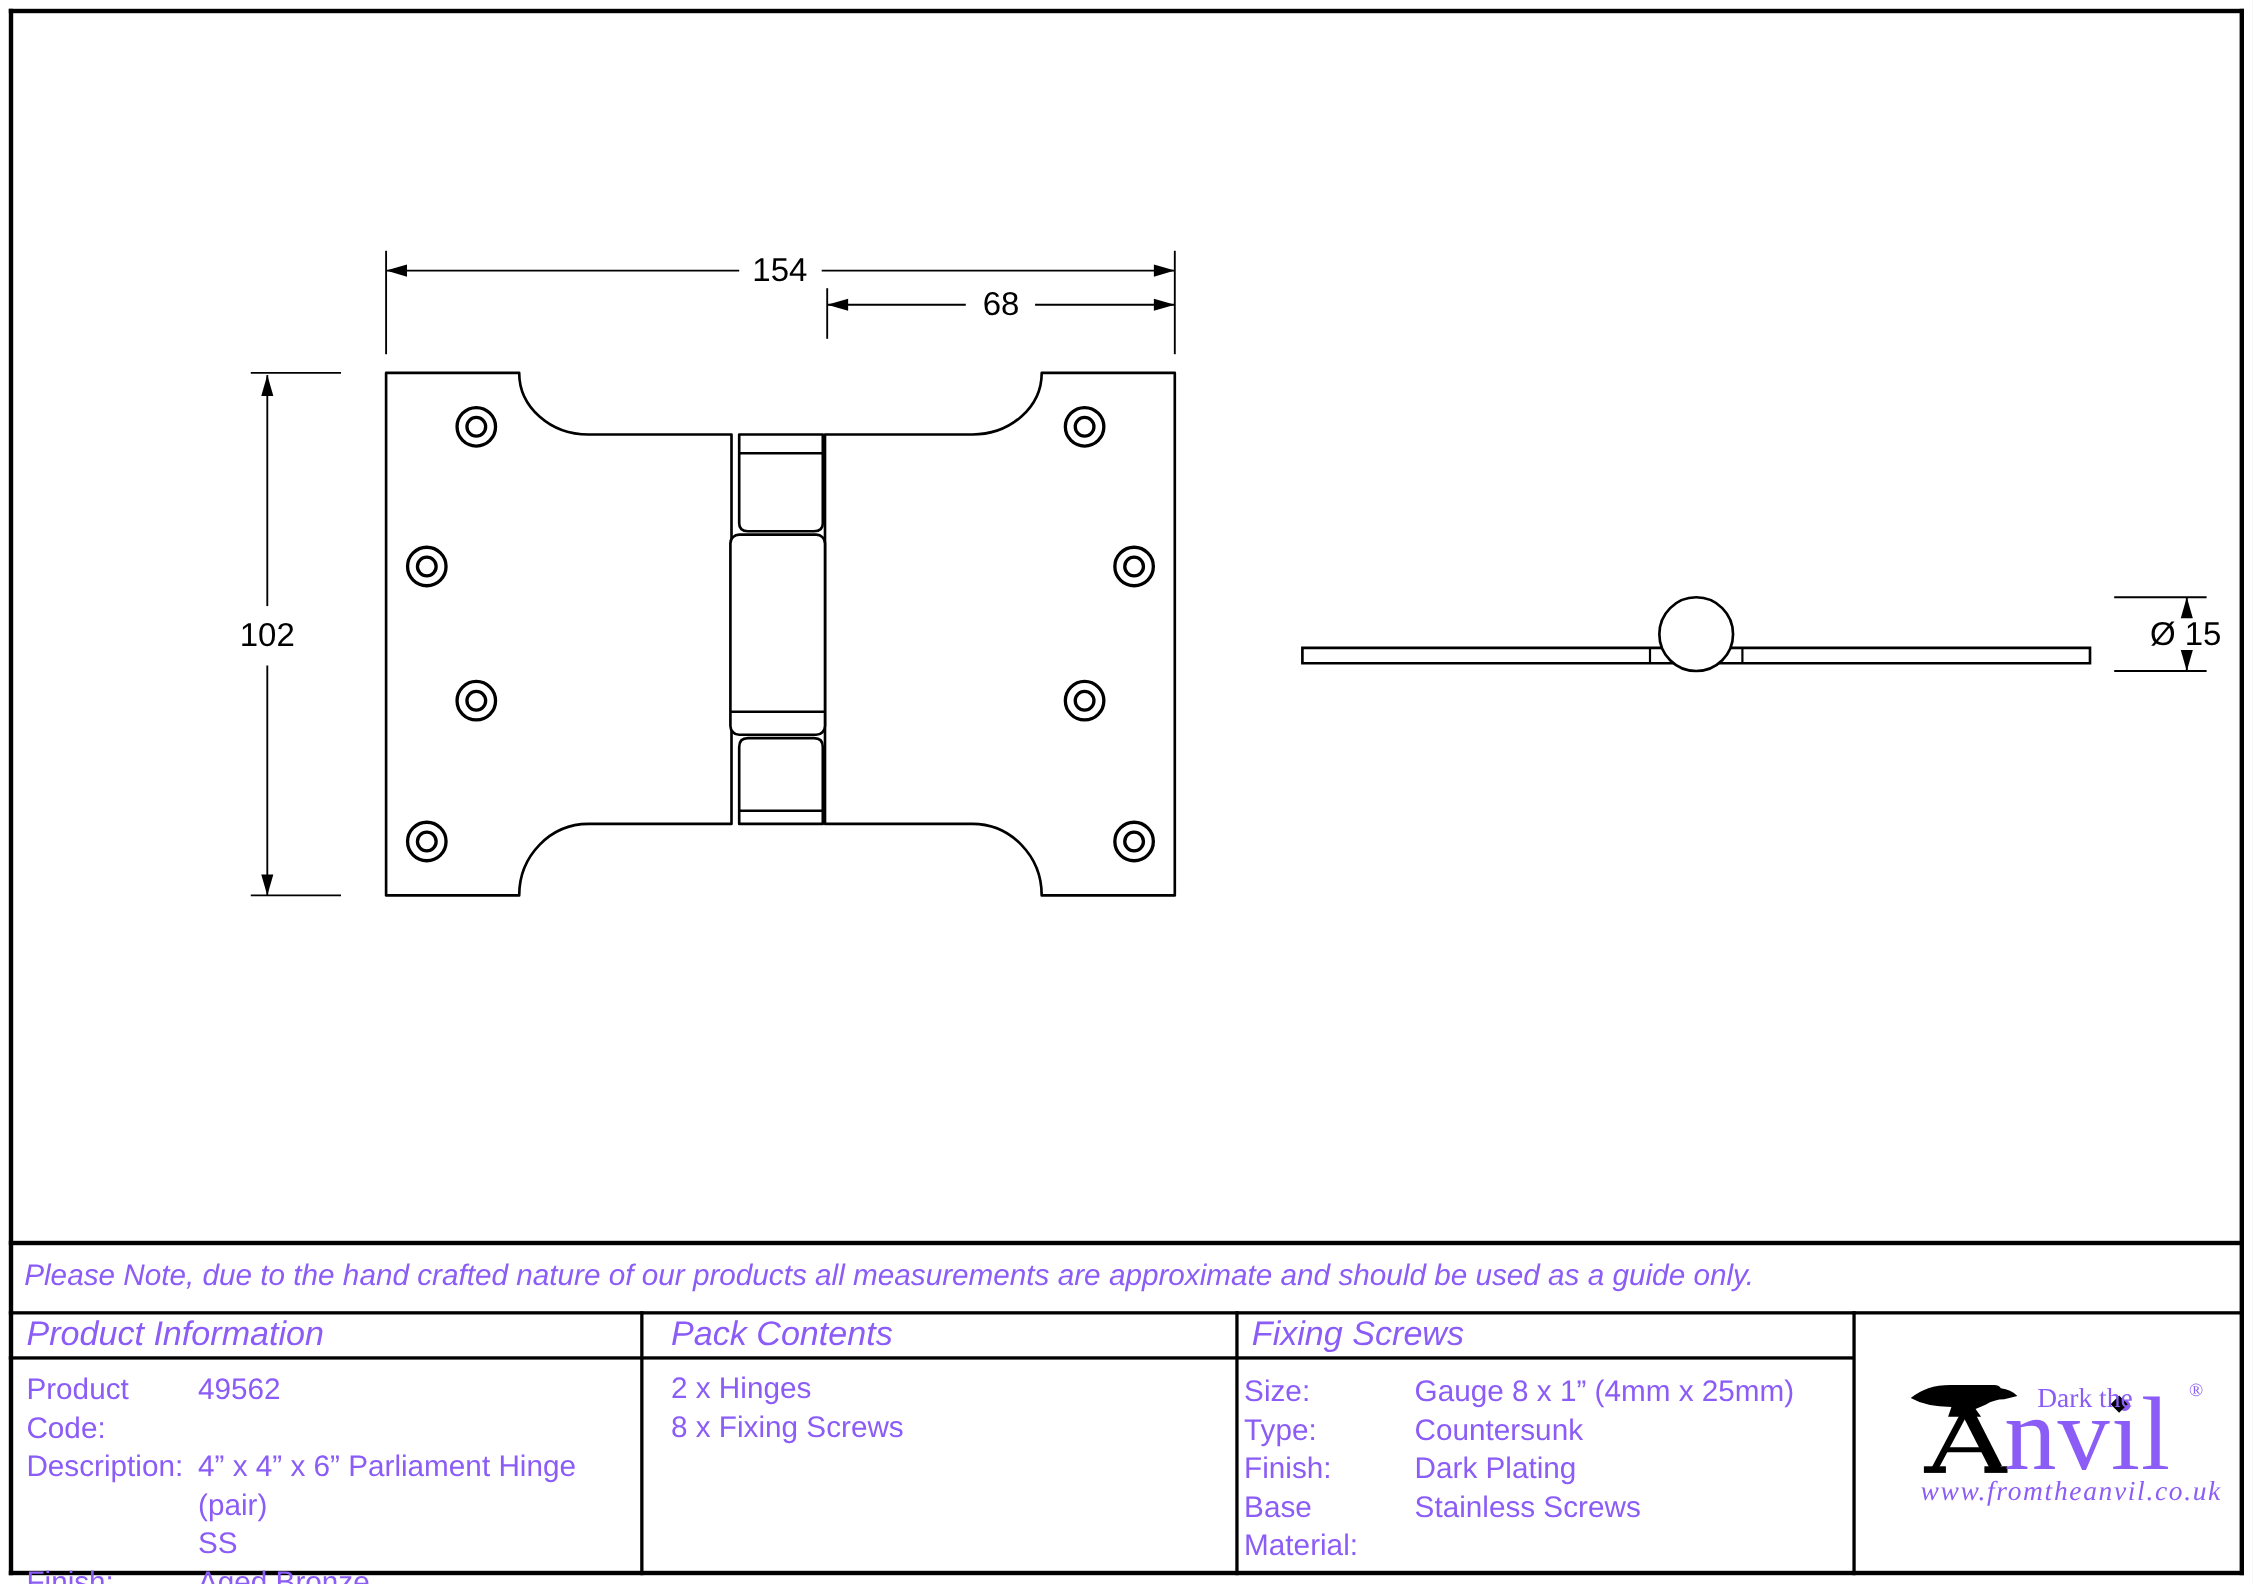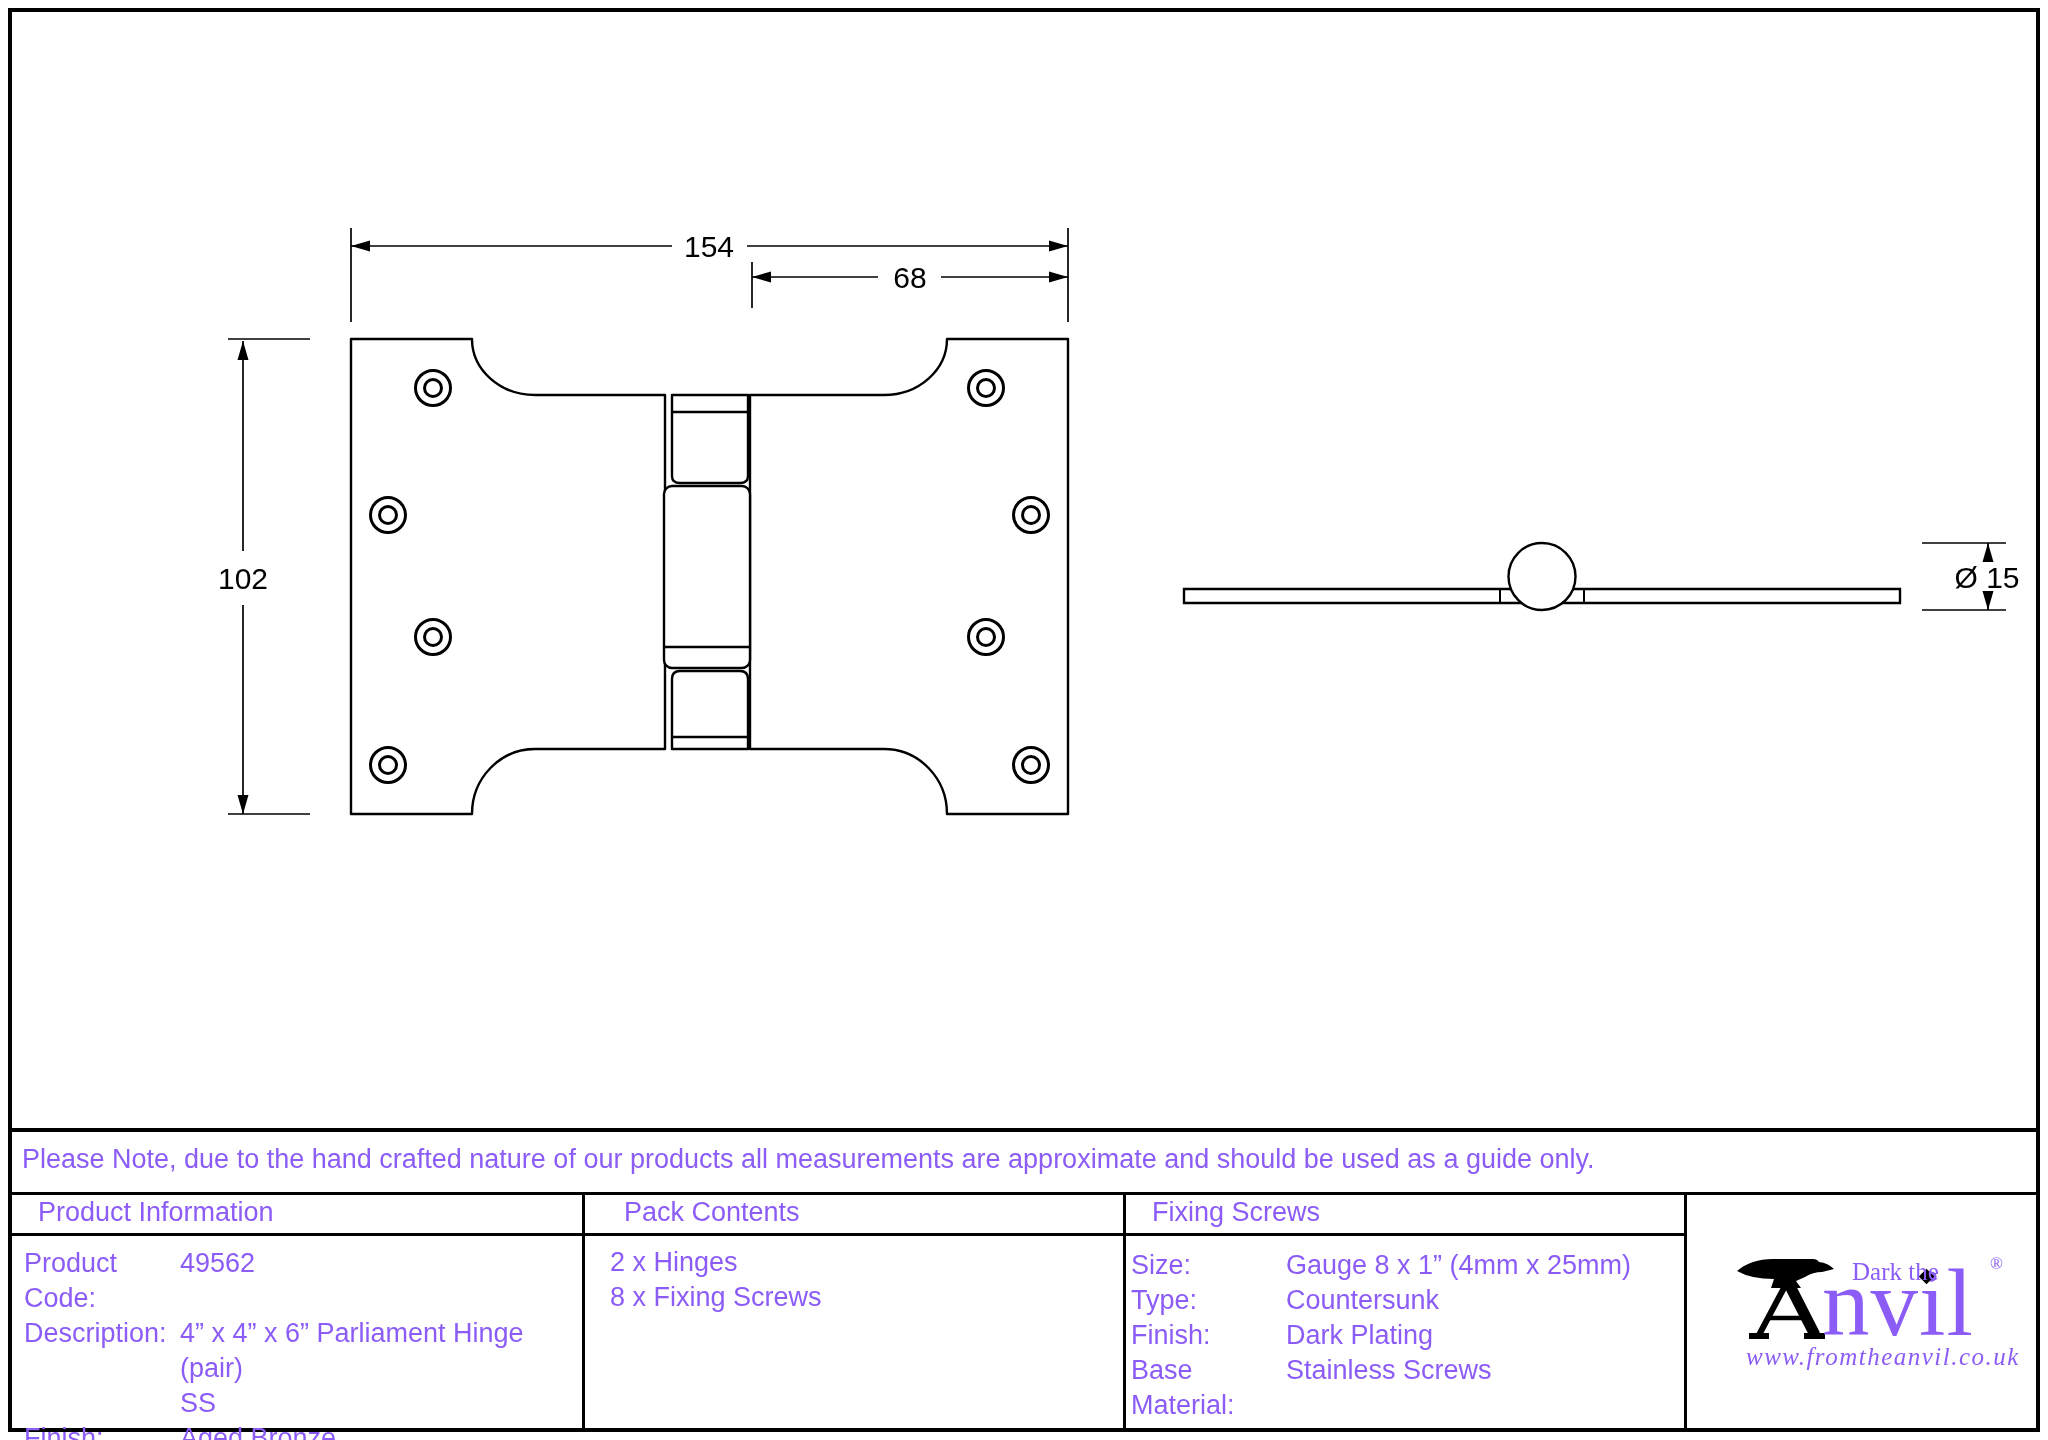--- a/index.html
+++ b/index.html
@@ -1,23 +1,23 @@
 <!DOCTYPE html>
 <html><head>
 <meta charset="utf-8">
 <style>
   html,body{margin:0;padding:0;background:#e8e8e8;}
   #page{
     position:relative;width:2048px;height:1440px;background:#ffffff;
     font-family:"Liberation Sans",sans-serif;color:#8b5cf6;overflow:hidden;
   }
   .hline,.vline{position:absolute;background:#000;}
-  .txt{position:absolute;white-space:pre;}
+  .txt{position:absolute;white-space:pre;font-style:italic;}
   .note-text{font-size:27px;line-height:35px;}
-  .th{font-size:27px;line-height:35px;margin-left:14px;}
+  .th{font-size:31px;line-height:35px;}
   .cell{position:absolute;font-size:27px;line-height:35px;}
   .row{display:flex;}
   .lbl{flex:0 0 156px;}
   .lbl3{flex:0 0 155px;}
   svg{position:absolute;left:0;top:0;}
   .brand-big{
     position:absolute;font-family:"Liberation Serif",serif;font-size:95px;
     line-height:95px;letter-spacing:1px;
   }
   .brand-small{

